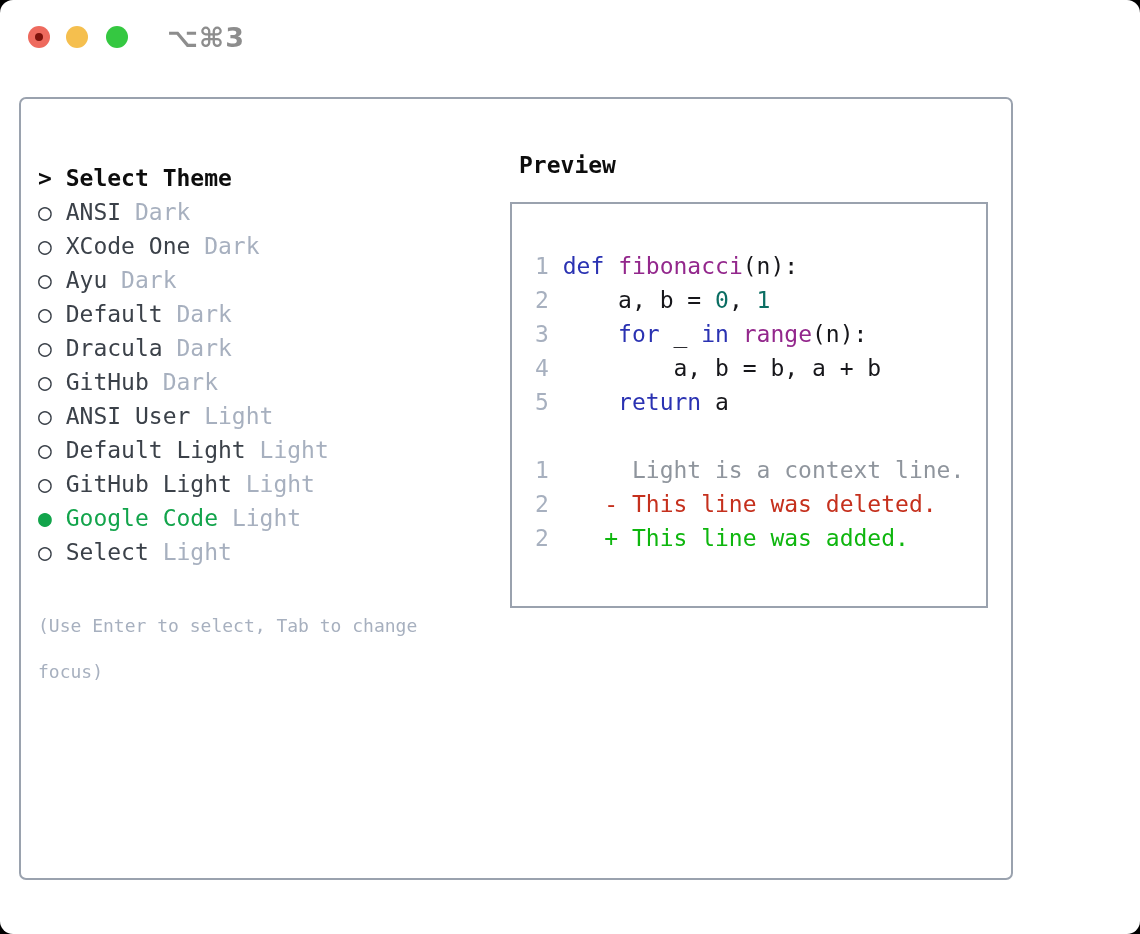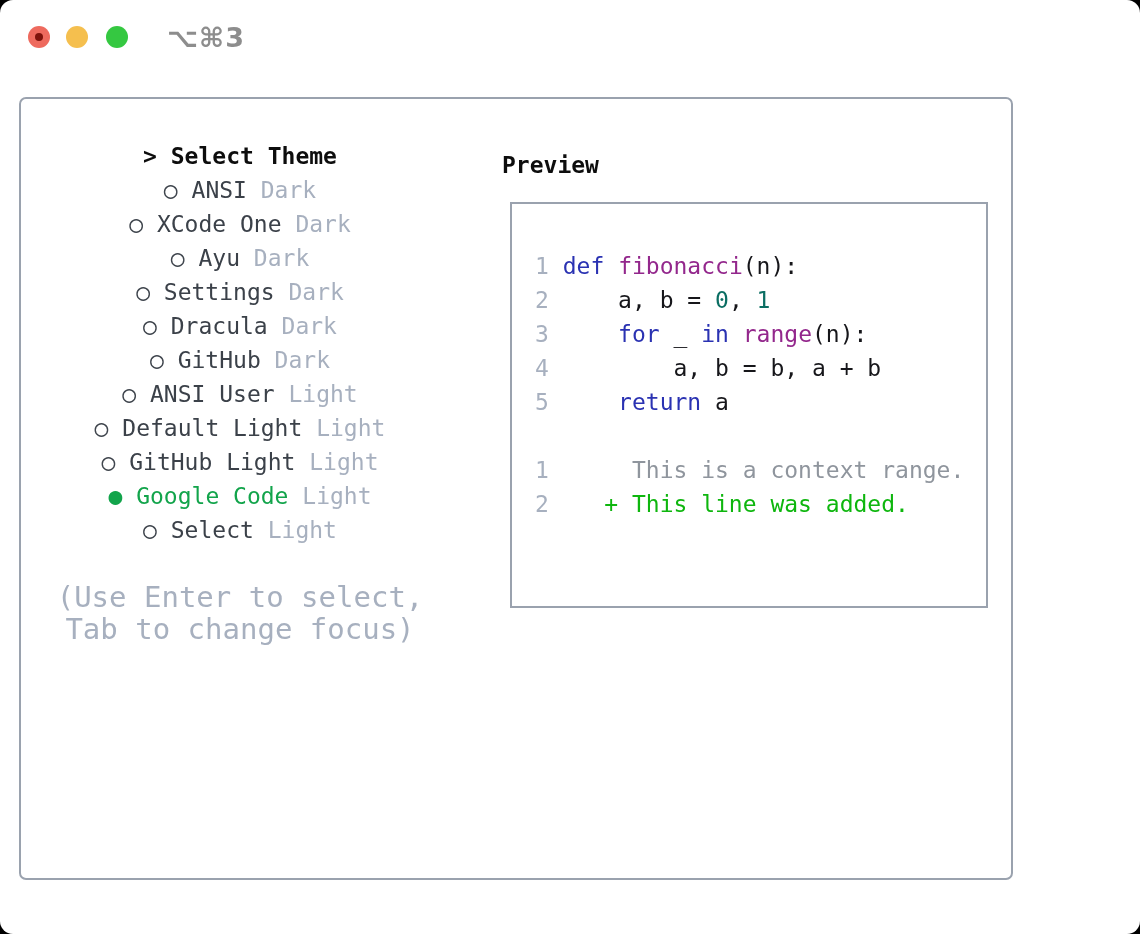--- a/index.html
+++ b/index.html
@@ -23,37 +23,37 @@
   .tl-green{left:106px;background:var(--traffic-green);}
   .wtitle{
     position:absolute;left:167px;top:22px;font-family:"DejaVu Sans",sans-serif;
     font-size:27px;font-weight:600;color:#8d8d8d;letter-spacing:1px;
   }
   
   .panel{
     position:absolute;left:19px;top:97px;width:994px;height:783px;
     border:2px solid var(--border-gray);border-radius:7px;box-sizing:border-box;background:#fff;
   }
-  .leftcol{position:absolute;left:17px;top:40px;font-size:23px;text-align:center;}
+  .leftcol{position:absolute;left:17px;top:62px;font-size:23px;}
   .row{height:34px;line-height:34px;white-space:pre;}
   .mk{color:#3f454d;}
   .arrow{color:#0d0d0d;font-weight:bold;}
   .htext{color:#0d0d0d;font-weight:bold;}
   .htext2{color:#111214;}
   .nm{color:var(--item-text);}
   .vr{color:var(--muted-gray);}
   .sel .mk,.sel .nm{color:var(--selected-green);}
   .applyto{margin-top:34px;}
   .hint{
     margin-top:34px;width:404px;color:var(--muted-gray);
-    font-size:29px;line-height:32px;
+    font-size:18px;line-height:46px;
   }
   
   .rightcol{position:absolute;left:481px;top:0;}
-  .ptitle{position:absolute;left:0;top:49px;height:34px;line-height:34px;font-size:23px;font-weight:bold;color:#0d0d0d;}
+  .ptitle{position:absolute;left:17px;top:49px;height:34px;line-height:34px;font-size:23px;font-weight:bold;color:#0d0d0d;}
   .pbox{
     position:absolute;left:8px;top:103px;width:478px;height:406px;
     border:2px solid var(--border-gray);box-sizing:border-box;
     padding:45px 0 0 23px;overflow:hidden;
   }
   .cline{height:34px;line-height:34px;font-size:23px;white-space:pre;}
   .ln{color:var(--muted-gray);}
   .pl{color:var(--code-black);}
   .kw{color:var(--keyword-blue);}
   .fn{color:var(--function-purple);}
@@ -78,21 +78,21 @@
 
   <div class="panel">
 
     <div class="leftcol">
       <div class="row"><span class="arrow">&gt;</span><span> </span><span class="htext">Select Theme</span></div>
 
       <div id="theme-list">
           <div class="row"><span class="mk">○ </span><span class="nm">ANSI</span><span class="vr"> Dark</span></div>
           <div class="row"><span class="mk">○ </span><span class="nm">XCode One</span><span class="vr"> Dark</span></div>
           <div class="row"><span class="mk">○ </span><span class="nm">Ayu</span><span class="vr"> Dark</span></div>
-          <div class="row"><span class="mk">○ </span><span class="nm">Settings</span><span class="vr"> Dark</span></div>
+          <div class="row"><span class="mk">○ </span><span class="nm">Default</span><span class="vr"> Dark</span></div>
           <div class="row"><span class="mk">○ </span><span class="nm">Dracula</span><span class="vr"> Dark</span></div>
           <div class="row"><span class="mk">○ </span><span class="nm">GitHub</span><span class="vr"> Dark</span></div>
           <div class="row"><span class="mk">○ </span><span class="nm">ANSI User</span><span class="vr"> Light</span></div>
           <div class="row"><span class="mk">○ </span><span class="nm">Default Light</span><span class="vr"> Light</span></div>
           <div class="row"><span class="mk">○ </span><span class="nm">GitHub Light</span><span class="vr"> Light</span></div>
           <div class="row sel"><span class="mk">● </span><span class="nm">Google Code</span><span class="vr"> Light</span></div>
           <div class="row"><span class="mk">○ </span><span class="nm">Select</span><span class="vr"> Light</span></div>
         </div>
 
       <div class="applyto">
@@ -103,19 +103,20 @@
 
     <div class="rightcol">
       <div class="ptitle">Preview</div>
       <div class="pbox" id="code-box">
           <div class="cline"><span class="ln">1</span><span class="pl"> </span><span class="kw">def</span><span class="pl"> </span><span class="fn">fibonacci</span><span class="pl">(n):</span></div>
           <div class="cline"><span class="ln">2</span><span class="pl">     a, b = </span><span class="nu">0</span><span class="pl">, </span><span class="nu">1</span></div>
           <div class="cline"><span class="ln">3</span><span class="pl">     </span><span class="kw">for</span><span class="pl"> _ </span><span class="kw">in</span><span class="pl"> </span><span class="fn">range</span><span class="pl">(n):</span></div>
           <div class="cline"><span class="ln">4</span><span class="pl">         a, b = b, a + b</span></div>
           <div class="cline"><span class="ln">5</span><span class="pl">     </span><span class="kw">return</span><span class="pl"> a</span></div>
           <div class="cline"></div>
-          <div class="cline"><span class="ln">1</span><span class="ctx">      This is a context range.</span></div>
+          <div class="cline"><span class="ln">1</span><span class="ctx">      Light is a context line.</span></div>
+          <div class="cline"><span class="ln">2</span><span class="del">    - This line was deleted.</span></div>
           <div class="cline"><span class="ln">2</span><span class="add">    + This line was added.</span></div>
         </div>
     </div>
 
   </div>
 </div>
 
 </body></html>

